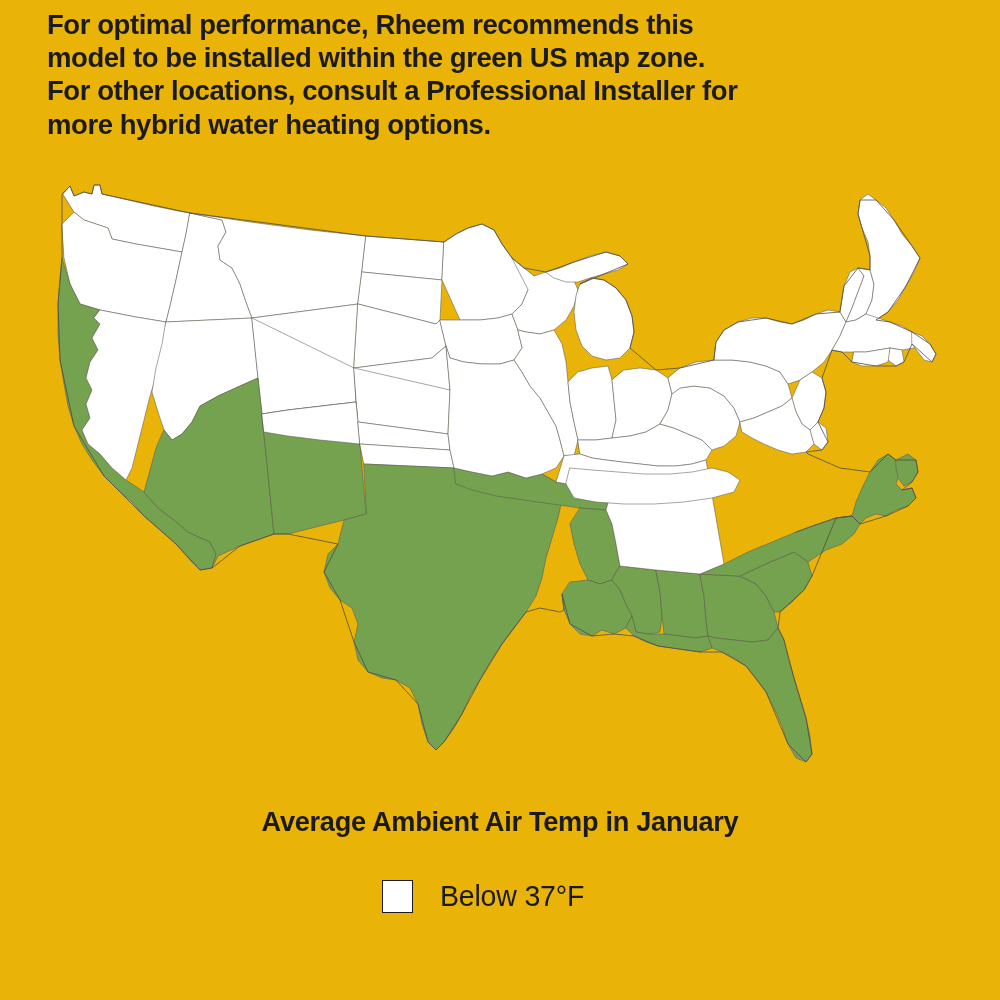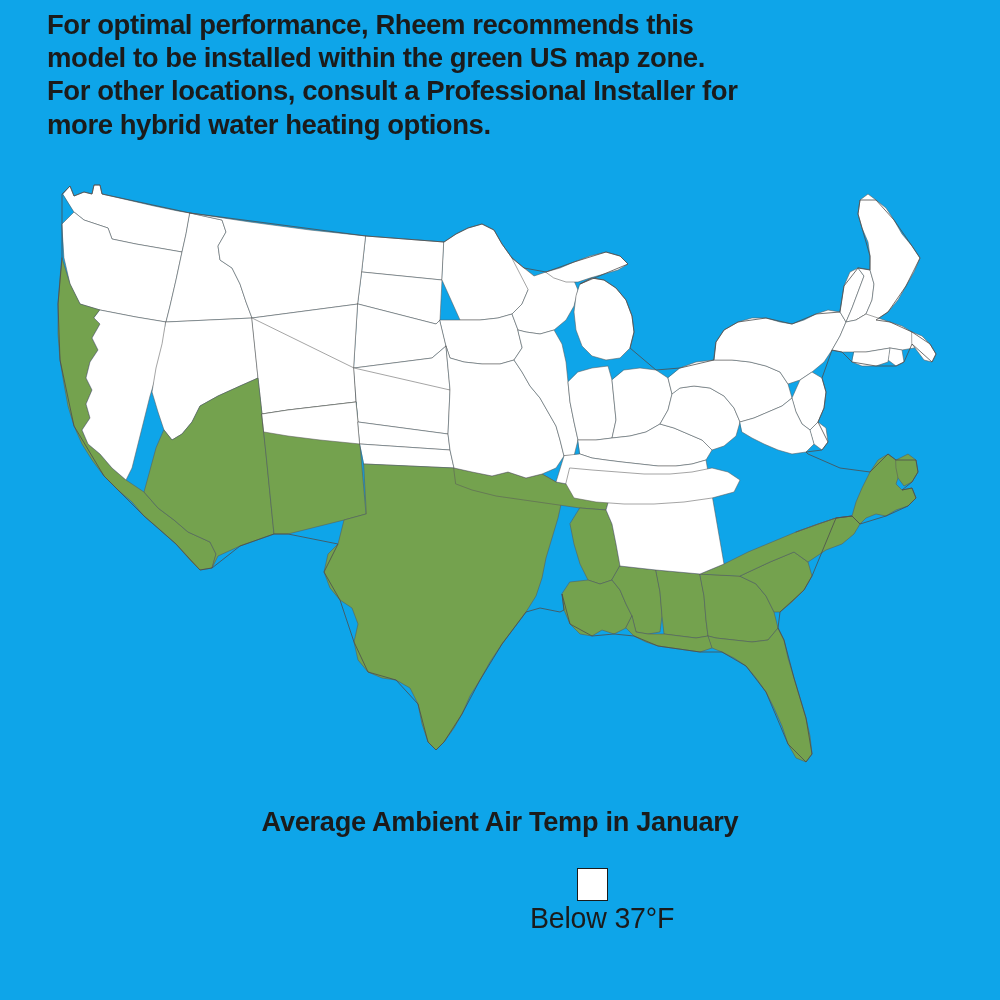--- a/index.html
+++ b/index.html
@@ -11,21 +11,21 @@
     width: 1000px;
     height: 1000px;
     font-family: "Liberation Sans", sans-serif;
     overflow: hidden;
     position: relative;
   }
   .page {
     width: 1000px;
     height: 1000px;
     position: relative;
-    background: #0ea5e9;
+    background: #eab308;
   }
 
   
   .heading {
     position: absolute;
     left: 47px;
     top: 8px;
     width: 910px;
   }
   .heading-line {
@@ -84,21 +84,20 @@
   .legend-rows {
     position: absolute;
     left: 382px;
     top: 868px;
     width: 420px;
   }
   .legend-row {
     display: flex;
     align-items: center;
     height: 56px;
-    flex-direction: column;
   }
   .swatch {
     width: 31px;
     height: 33px;
     box-sizing: border-box;
     flex: 0 0 auto;
   }
   .swatch.below {
     background: #ffffff;
     border: 1.6px solid #1b1b1b;

